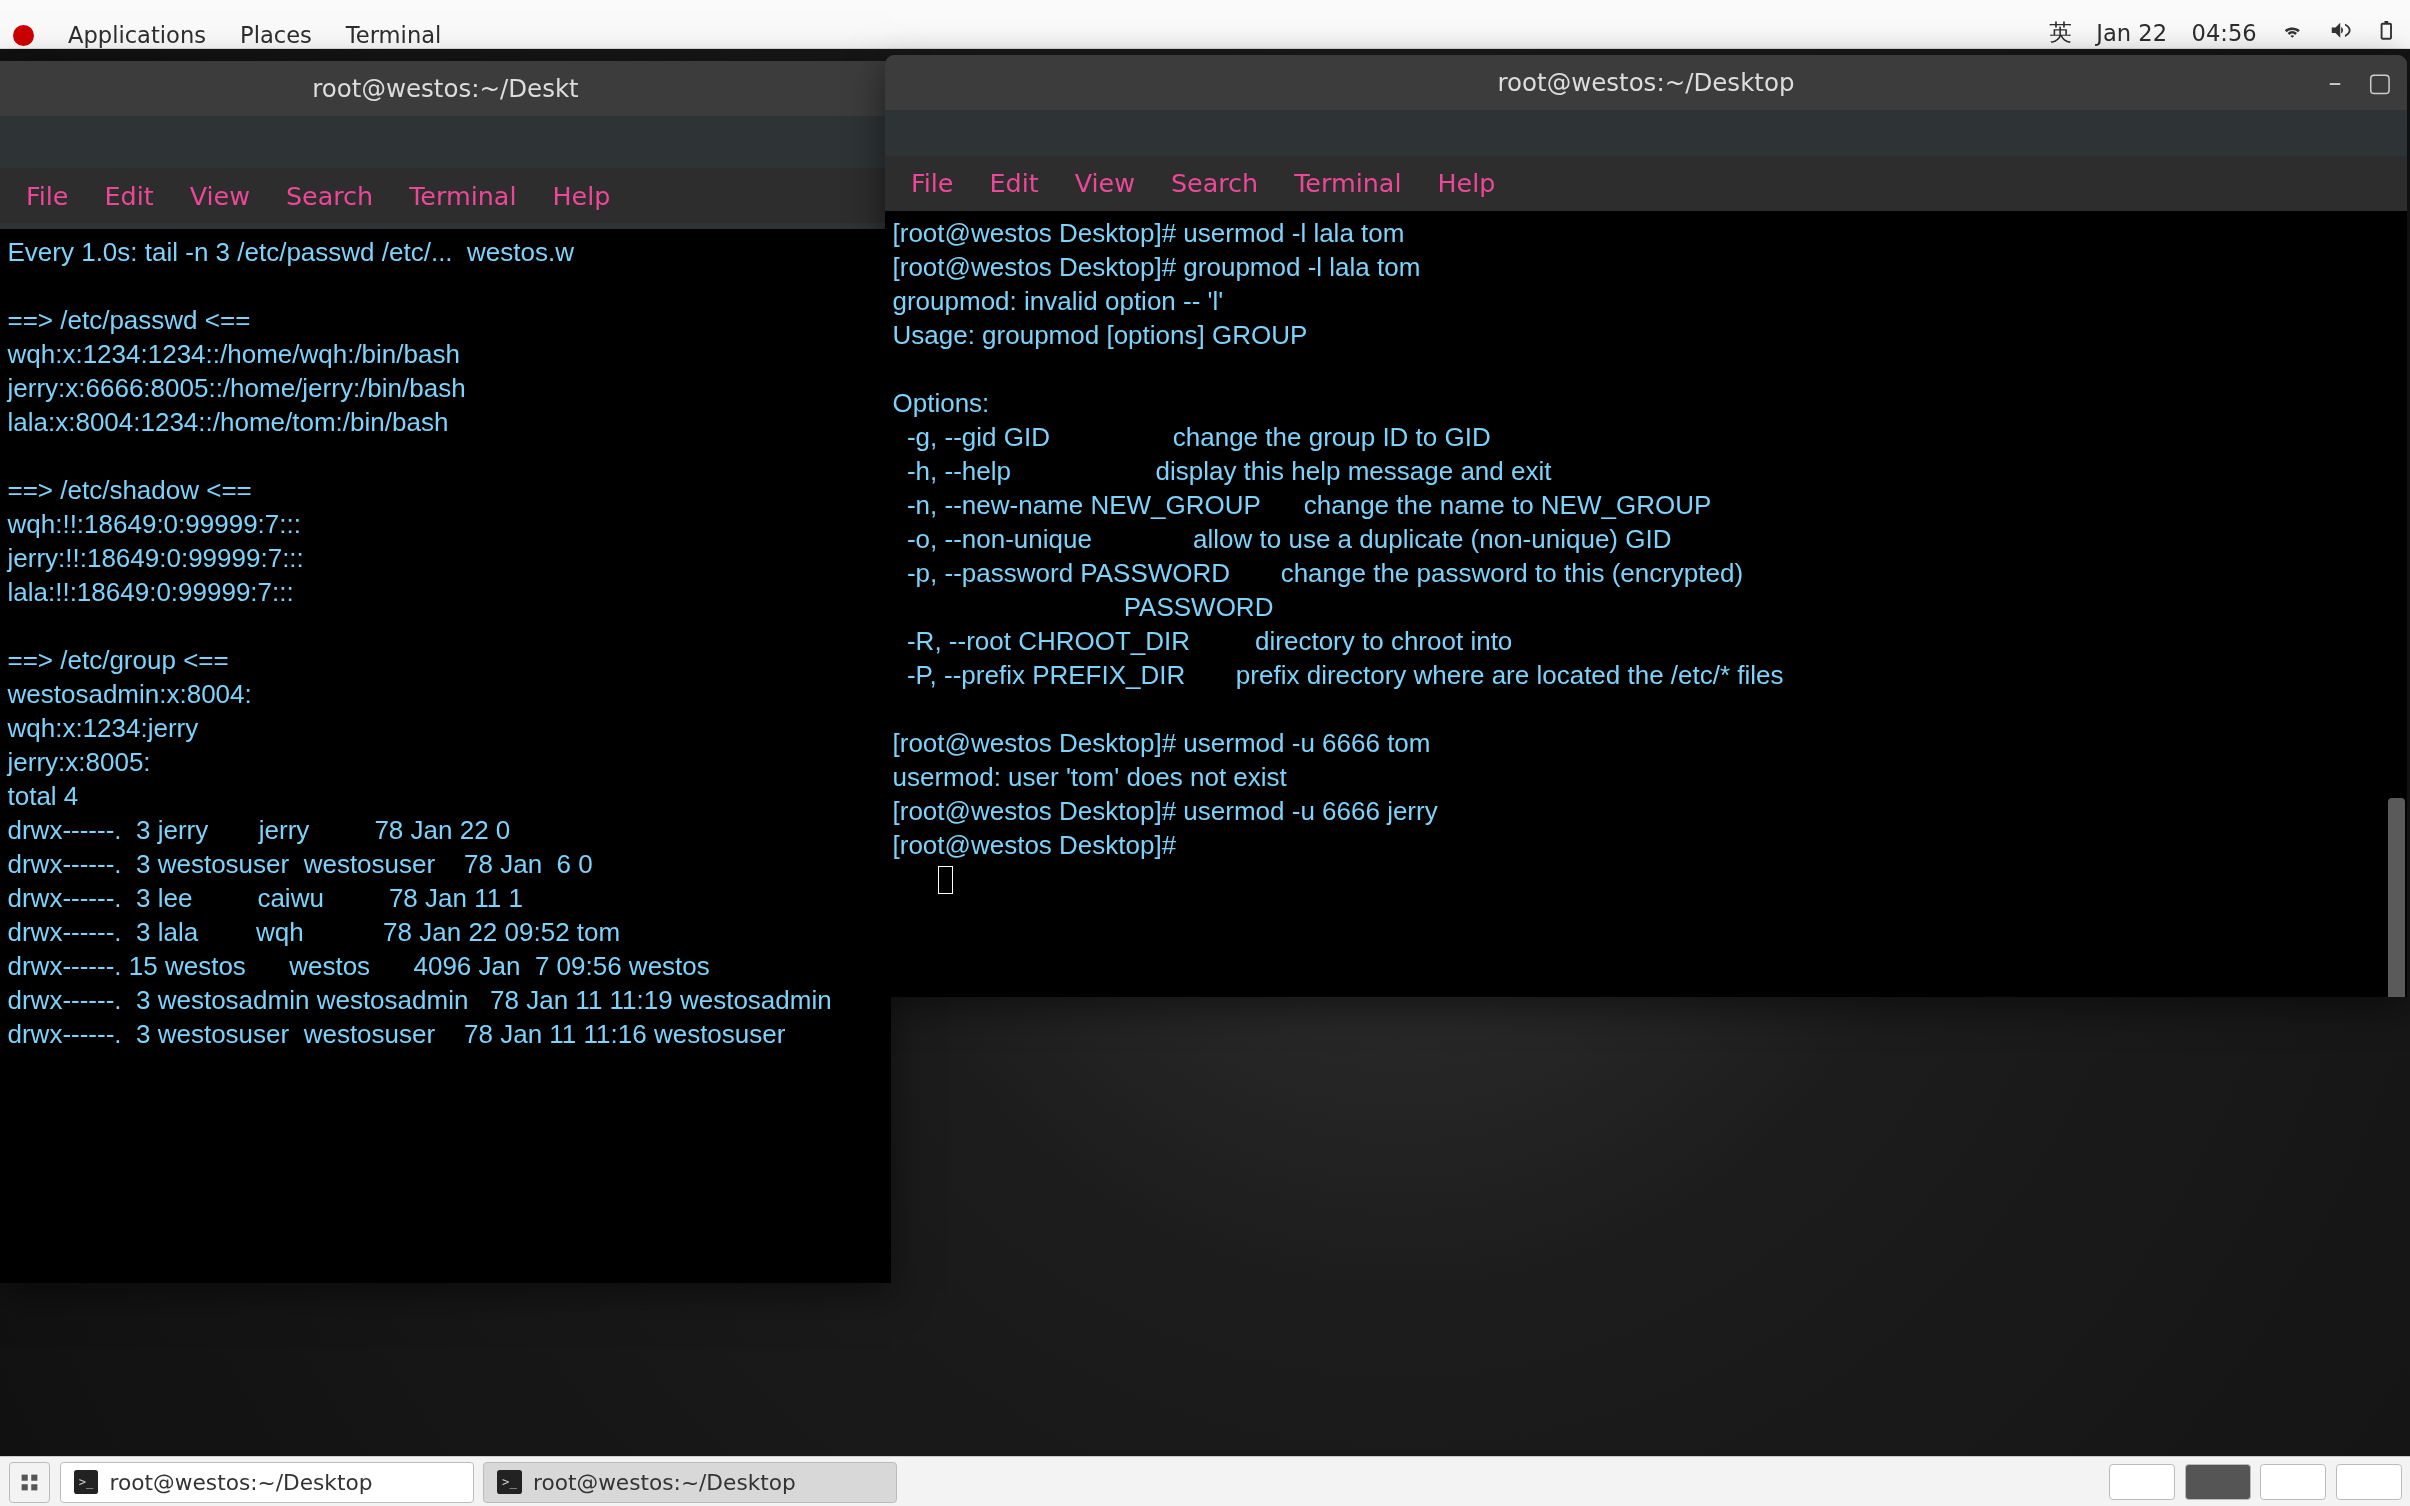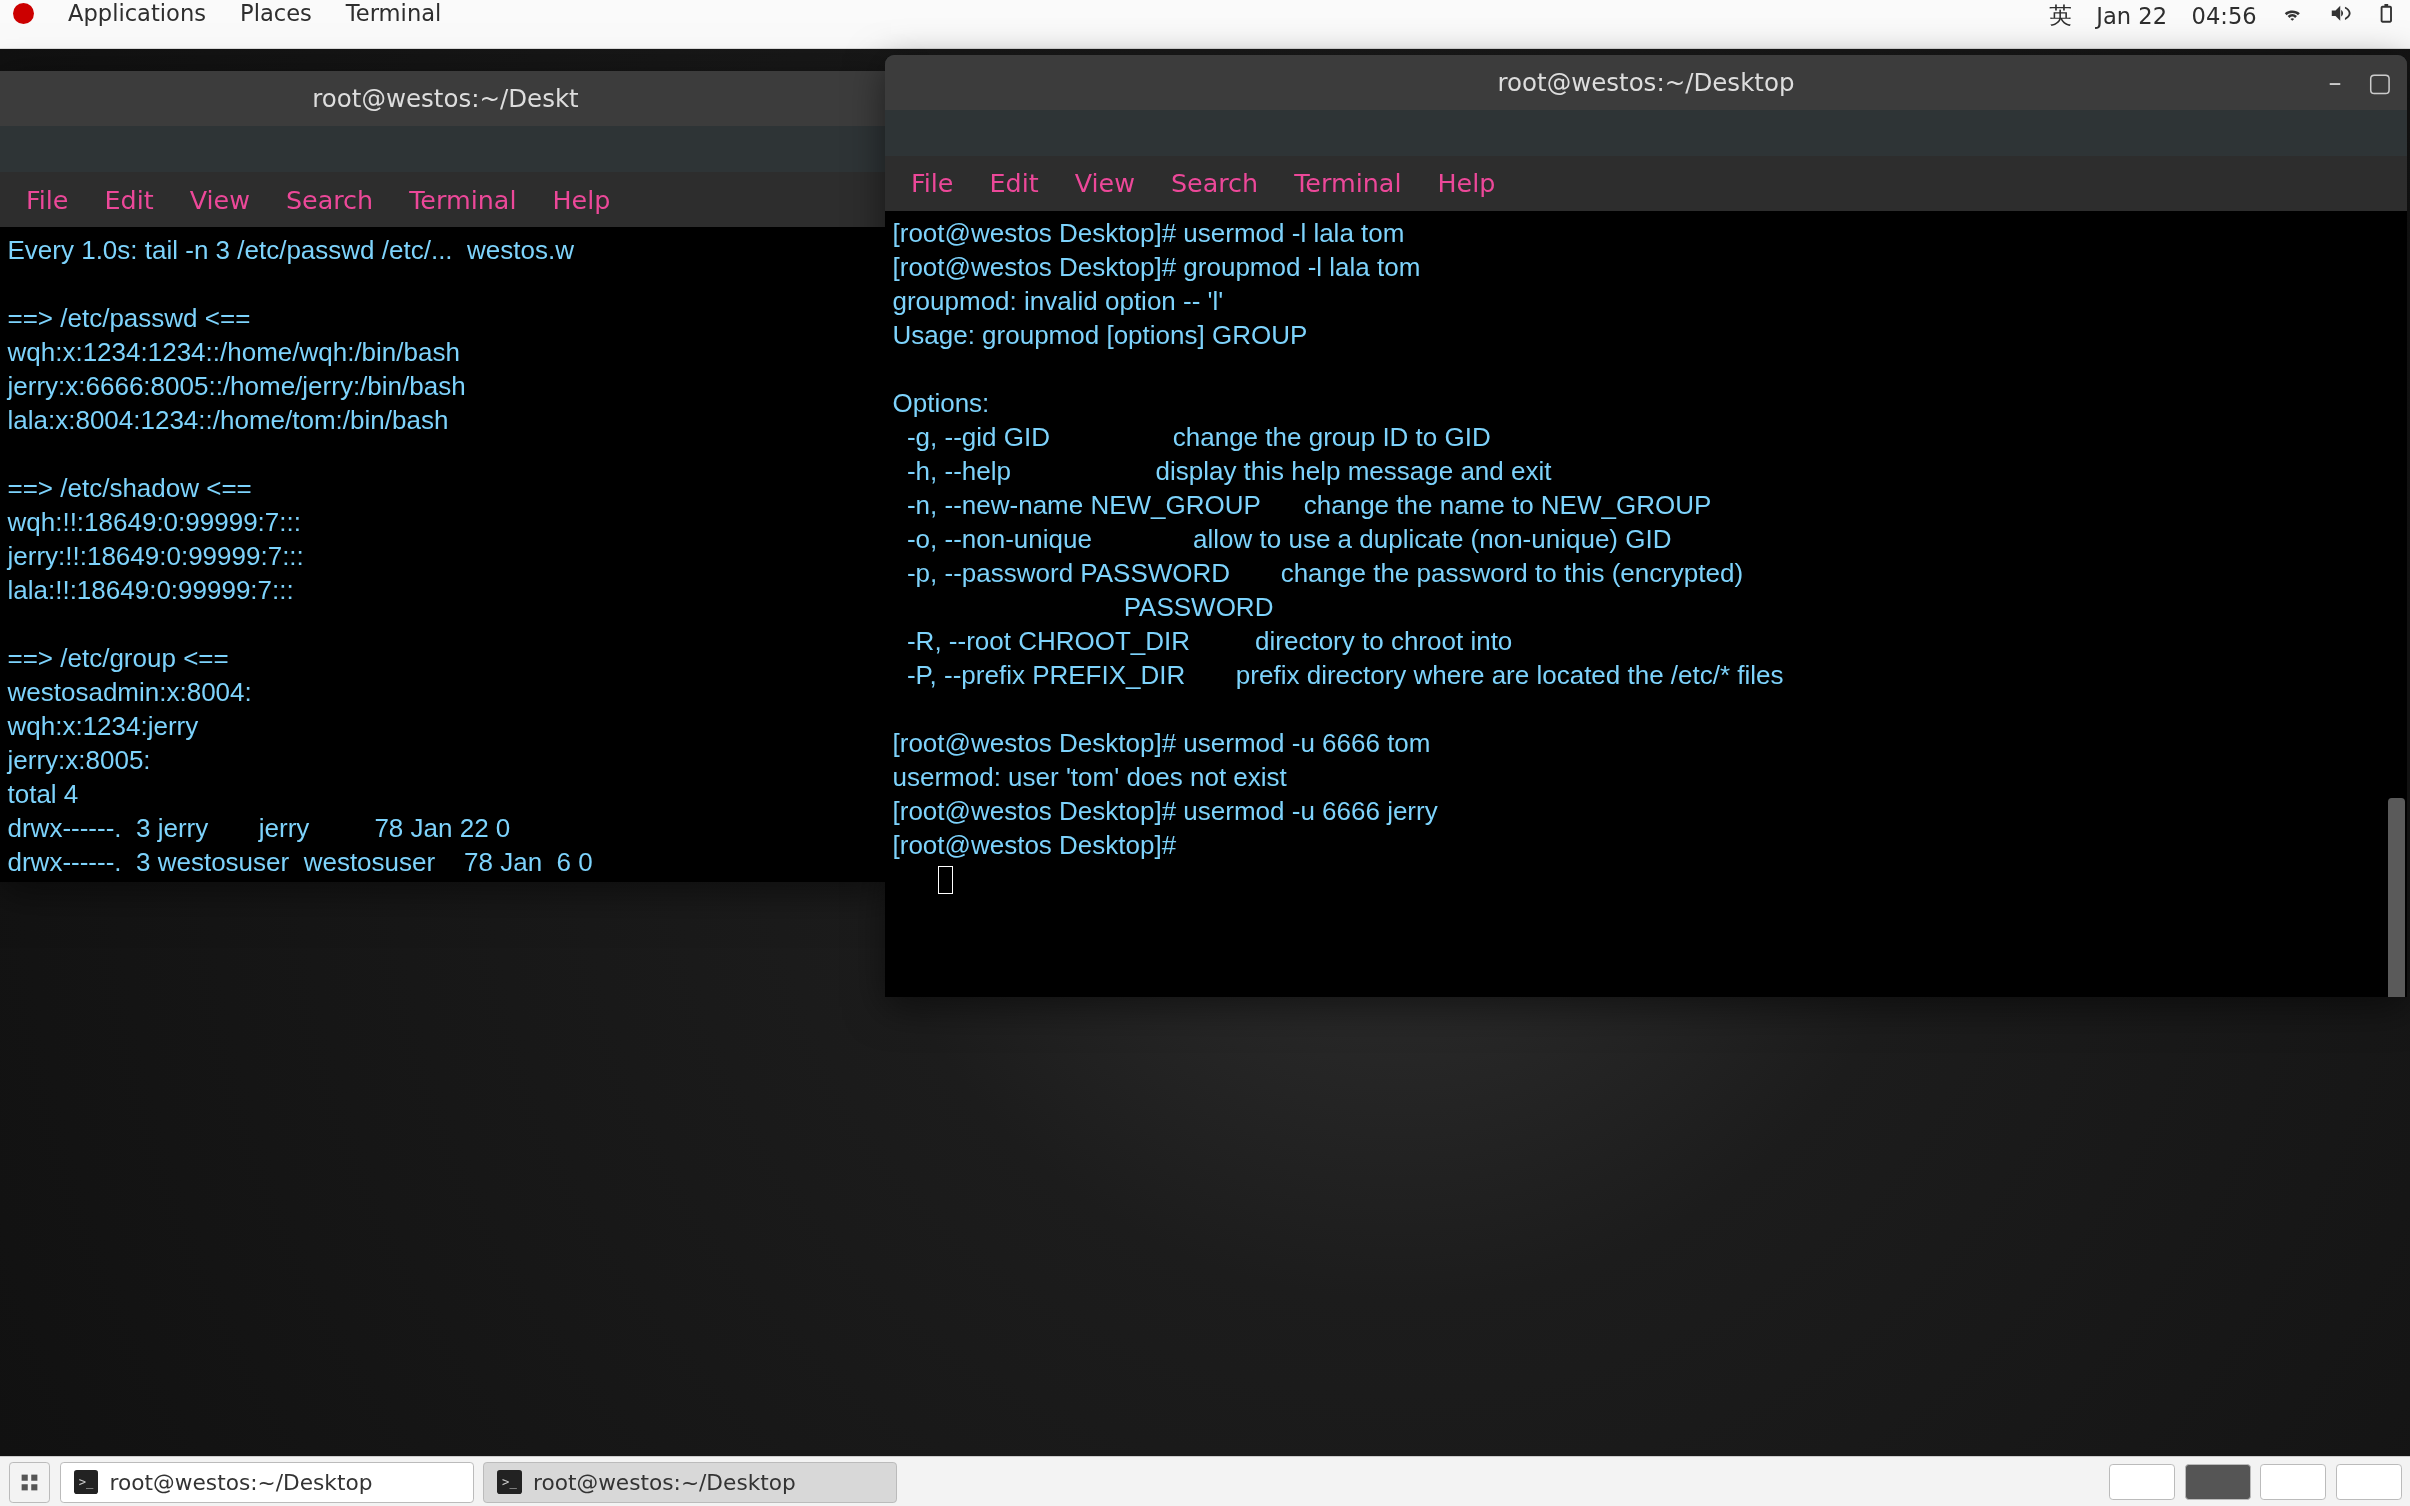--- a/index.html
+++ b/index.html
@@ -8,21 +8,21 @@
   background: #1a1a1a;
   font-family: "DejaVu Sans", "Liberation Sans", sans-serif;
   overflow: hidden;
   position: relative;
 }
 .topbar {
   height: 49px;
   background: #fafafa;
   border-bottom: 0.9px solid #ddd;
   display: flex;
-  align-items: flex-start;
+  align-items: flex-end;
   padding: 0 13px;
   font-size: 22.6px;
   color: #2e2e2e;
 }
 .topbar .left { display: flex; gap: 34px; align-items: center; }
 .topbar .right { margin-left: auto; display: flex; gap: 24.5px; align-items: center; }
 .redhat-icon {
   width: 21px; height: 21px;
   background: #cc0000;
   border-radius: 50% 50% 50% 50%;
@@ -104,21 +104,21 @@
   background: #5a5a5a;
   border-radius: 3.8px;
 }
 .cursor {
   display: inline-block;
   width: 15px; height: 28px;
   border: 1.9px solid #fff;
   vertical-align: text-bottom;
   margin-left: 1.9px;
 }
-#term-left { left: 0; top: 22px; width: 891px; height: 811px; border-radius: 0; }
+#term-left { left: 0; top: 12px; width: 891px; height: 1222px; border-radius: 0; gap: 6px; }
 #term-right { left: 885px; top: 5.6px; width: 1522px; height: 942px; }
 
 .taskbar {
   position: absolute;
   left: 0; right: 0; bottom: 0;
   height: 51px;
   background: #f3f3f3;
   border-top: 0.9px solid #ccc;
   display: flex; align-items: center;
   padding: 0 9.4px;

